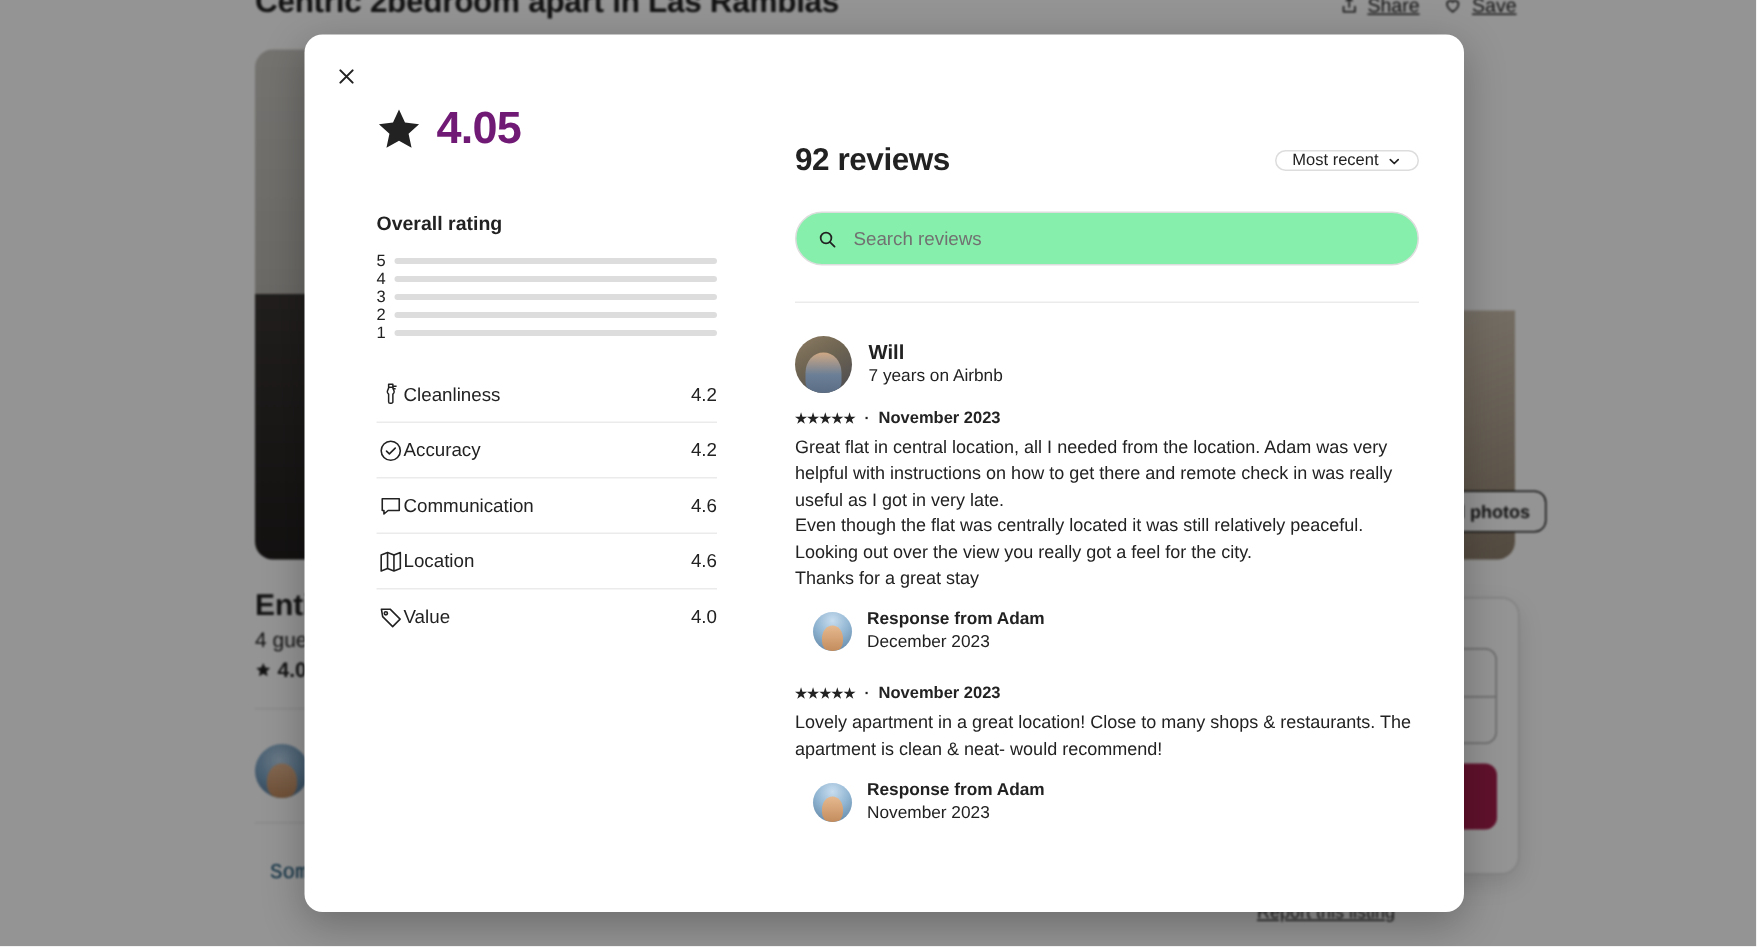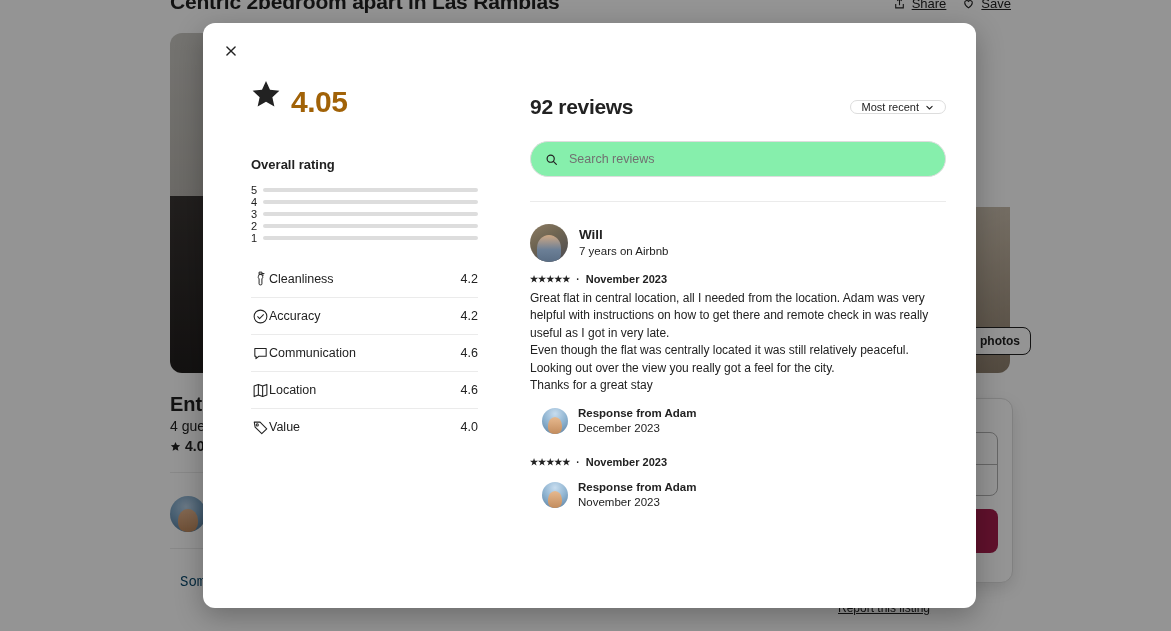--- a/index.html
+++ b/index.html
@@ -201,24 +201,23 @@
   }
 
   .score-head {
     display:flex; align-items:center; gap:10px;
     margin-bottom: 40px;
   }
   .score-star { display:block; }
   .score-value {
     font-size: 30px;
     font-weight: 700;
-    color:#a16207;
+    color:#701a75;
     letter-spacing:-0.5px;
     line-height:1;
-    margin-top:16px;
   }
 
   .overall-label {
     font-size: 13px;
     font-weight: 600;
     color:#222;
     margin-bottom: 12px;
   }
 
   .bars { width: 227px; }
@@ -585,20 +584,21 @@
           </div>
         </div>
       </div>
 
       <div class="review">
         <div class="rv-stars-row">
           <span class="stars">★★★★★</span>
           <span class="rv-dot">·</span>
           <span class="rv-date">November 2023</span>
         </div>
+        <div class="rv-body">Lovely apartment in a great location! Close to many shops &amp; restaurants. The apartment is clean &amp; neat- would recommend!</div>
 
         <div class="response">
           <div class="resp-head">
             <span class="resp-avatar av-host"></span>
             <span>
               <span class="resp-name" style="display:block">Response from Adam</span>
               <span class="resp-date" style="display:block">November 2023</span>
             </span>
           </div>
 

